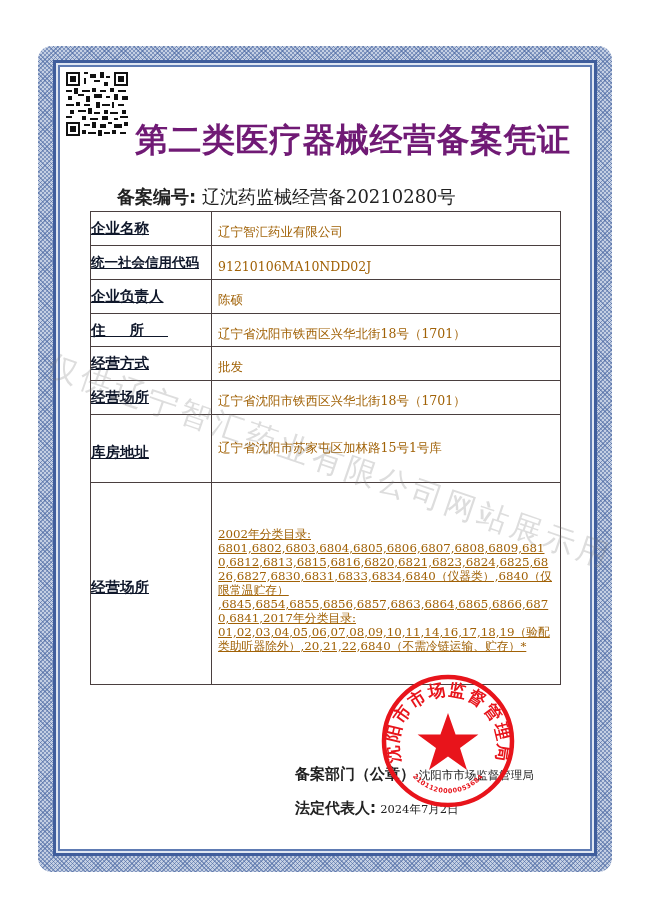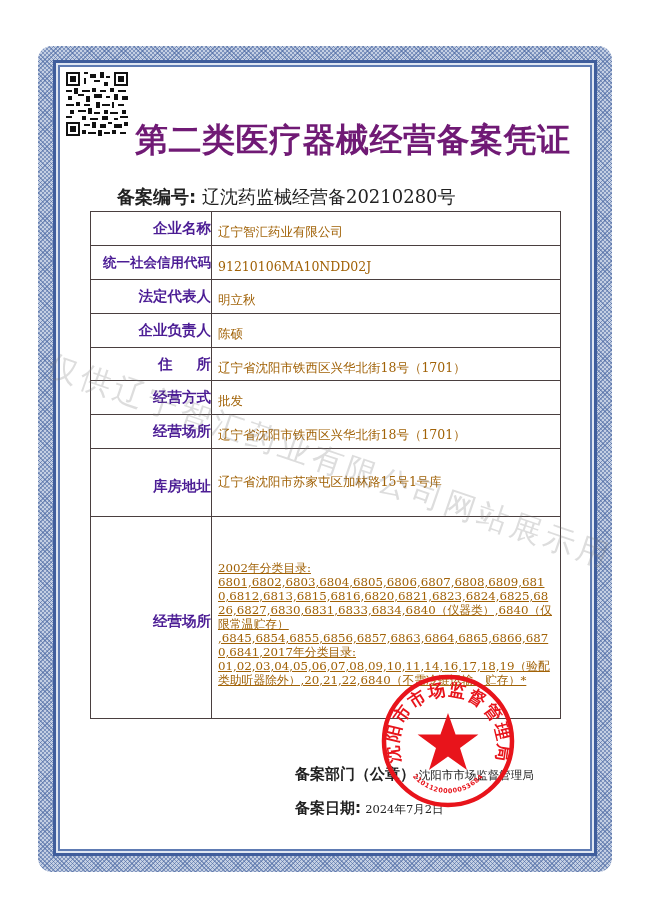--- a/index.html
+++ b/index.html
@@ -17,21 +17,21 @@
     .frame-inner { position:absolute; left:58px; top:65px; width:534px; height:786px; background:#5e7bb3; }
     .paper { position:absolute; left:60px; top:67px; width:530px; height:782px; background:#ffffff; }
 
     .qr { position:absolute; left:66px; top:72px; width:62px; height:64px; }
     .title { position:absolute; left:135px; top:118px; width:430px; font-size:33px; font-weight:bold; color:#701a75; letter-spacing:0.5px; white-space:nowrap; font-family:"DejaVu Serif", serif; }
     .reg { position:absolute; left:117px; top:177px; font-size:18px; white-space:nowrap;margin-top:8px; }
     .reg .k { font-weight:bold; font-family:"DejaVu Sans", sans-serif; }
 
     table.info { position:absolute; left:90px; top:211px; width:471px; border-collapse:collapse; table-layout:fixed; }
     table.info td { border:1.3px solid #4a3f3f; padding:0; vertical-align:middle; }
-    td.lab { width:120px; text-align:right; font-family:"DejaVu Sans", sans-serif; font-size:14.5px; font-weight:bold; color:#4c1d95; }
+    td.lab { width:120px; text-align:left; font-family:"DejaVu Sans", sans-serif; font-size:14.5px; font-weight:bold; color:#0f172a;text-decoration:underline; }
     td.val { padding-left:6px !important; font-size:12.5px; color:#a16207; }
     td.top { vertical-align:top; padding-top:8px !important; }
     .scope { font-size:11.8px; line-height:14px; padding-top:4px; word-break:break-all; white-space:pre-wrap; font-family:"DejaVu Serif", serif; padding-right:6px;text-decoration:underline; }
     .spaced { letter-spacing:24px; margin-right:-24px; }
 
     .watermark { position:absolute; left:55px; top:345px; font-size:31px; color:rgba(120,120,120,0.25); white-space:nowrap; transform:rotate(19deg); transform-origin:0 0; letter-spacing:4px; font-family:"DejaVu Sans", sans-serif; pointer-events:none; }
 
     .stamp { position:absolute; left:380px; top:673px; width:136px; height:136px; }
     .dept { position:absolute; left:295px; top:765px; font-size:13px; white-space:nowrap; }
     .dept .k, .date .k { font-family:"DejaVu Sans", sans-serif; font-size:15px; font-weight:bold; }
@@ -126,24 +126,20 @@
   <tbody>
       <tr style="height:34px">
     <td class="lab">企业名称</td>
     <td class="val top" style="padding-top:6px">辽宁智汇药业有限公司</td>
   </tr>
   <tr style="height:34px">
     <td class="lab" style="font-size:13.5px;white-space:nowrap">统一社会信用代码</td>
     <td class="val top" style="padding-top:6px">91210106MA10NDD02J</td>
   </tr>
   <tr style="height:34px">
-    <td class="lab">法定代表人</td>
-    <td class="val top" style="padding-top:6px">明立秋</td>
-  </tr>
-  <tr style="height:34px">
     <td class="lab">企业负责人</td>
     <td class="val top" style="padding-top:6px">陈硕</td>
   </tr>
   <tr style="height:33px">
     <td class="lab"><span class="spaced">住所</span></td>
     <td class="val top" style="padding-top:6px">辽宁省沈阳市铁西区兴华北街18号（1701）</td>
   </tr>
   <tr style="height:34px">
     <td class="lab">经营方式</td>
     <td class="val top" style="padding-top:6px">批发</td>
@@ -167,21 +163,21 @@
   </tr>
 </tbody>
   </table>
 
 <div class="watermark">仅供辽宁智汇药业有限公司网站展示用</div>
 
 <div class="dept">
   <span class="k">备案部门（公章）</span><span class="v">:沈阳市市场监督管理局</span>
 </div>
 <div class="date">
-  <span class="k">备案日期:</span>
+  <span class="k">法定代表人:</span>
   <span class="v">2024年7月2日</span>
 </div>
 
 <svg class="stamp" viewBox="0 0 136 136">
   <defs>
     <path id="sealArc" d="M 22 92 A 50 50 0 1 1 114 92"></path>
     <path id="codeArc" d="M 30 100 A 46 46 0 0 0 106 100"></path>
   </defs>
   <circle cx="68" cy="68" r="64" fill="none" stroke="#e8141b" stroke-width="4.5"></circle>
   <polygon fill="#e8141b" points="68,40 75.6,61.5 98.4,61.5 80,75 87,97 68,83.5 49,97 56,75 37.6,61.5 60.4,61.5"></polygon>

